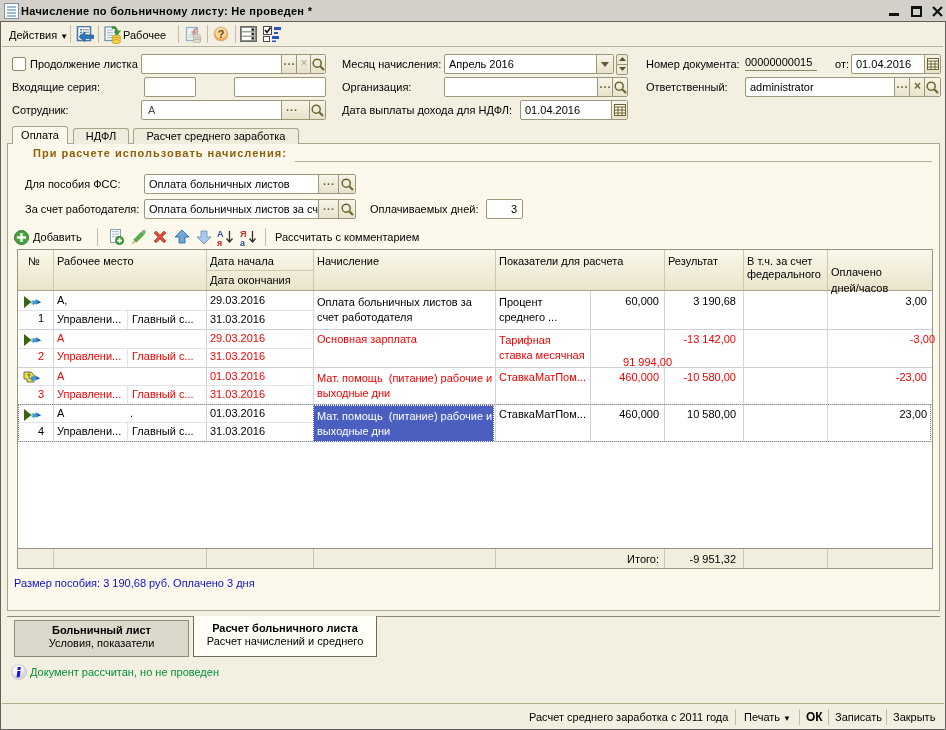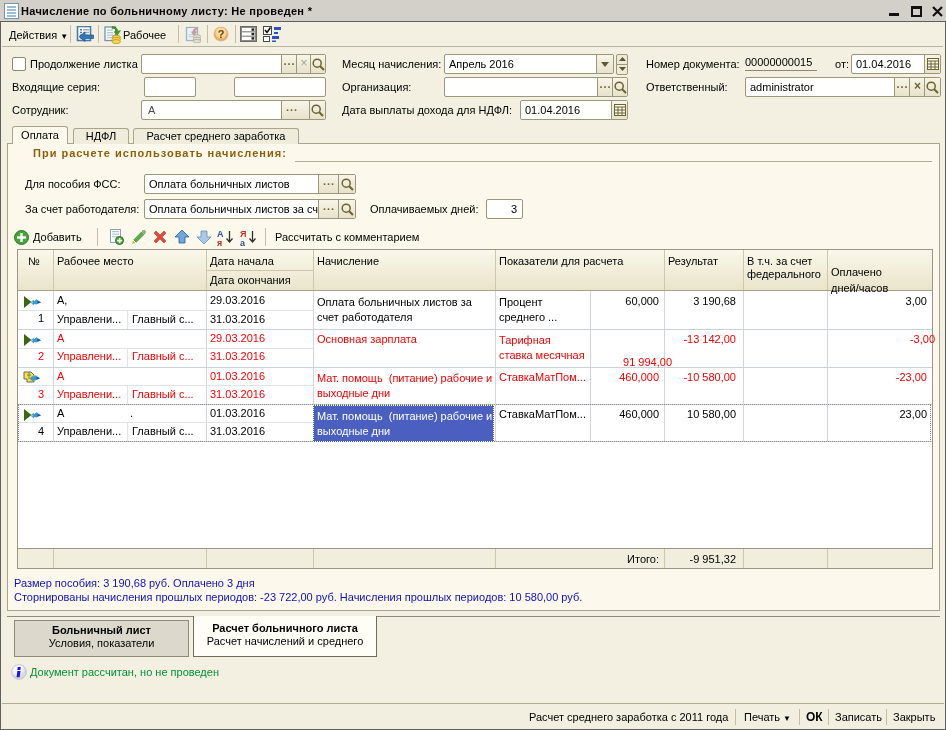--- a/index.html
+++ b/index.html
@@ -449,21 +449,20 @@
         <div class="tvl" style="left:477px;"></div>
         <div class="tvl" style="left:646px;"></div>
         <div class="tvl" style="left:725px;"></div>
         <div class="tvl" style="left:809px;"></div>
     <div class="lbl" style="left:572px;top:4px;width:69px;text-align:right;">Итого:</div>
     <div class="lbl" style="left:646px;top:4px;width:72px;text-align:right;">-9 951,32</div>
   </div>
 </div>
 
 <div class="lbl" style="left:14px;top:577px;color:#0f0fc4;">Размер пособия: 3 190,68 руб. Оплачено 3 дня</div>
-<div class="lbl" style="left:14px;top:591px;color:#0f0fc4;">Сторнированы начисления прошлых периодов: -23 722,00 руб. Начисления прошлых периодов: 10 580,00 руб.</div>
 
 <div class="hline" style="left:7px;top:616px;width:933px;background:#8f8b77;"></div>
 <div class="ab" style="left:14px;top:620px;width:175px;height:37px;background:#dcd8cb;border:1px solid #8f8b77;box-sizing:border-box;text-align:center;">
   <div style="font-weight:bold;margin-top:3px;">Больничный лист</div>
   <div style="margin-top:1px;">Условия, показатели</div>
 </div>
 <div class="ab" style="left:193px;top:616px;width:184px;height:41px;background:#fefdf6;border:1px solid #6f6b57;border-top:none;box-sizing:border-box;text-align:center;">
   <div style="font-weight:bold;margin-top:6px;">Расчет больничного листа</div>
   <div style="margin-top:1px;">Расчет начислений и среднего</div>
 </div>

